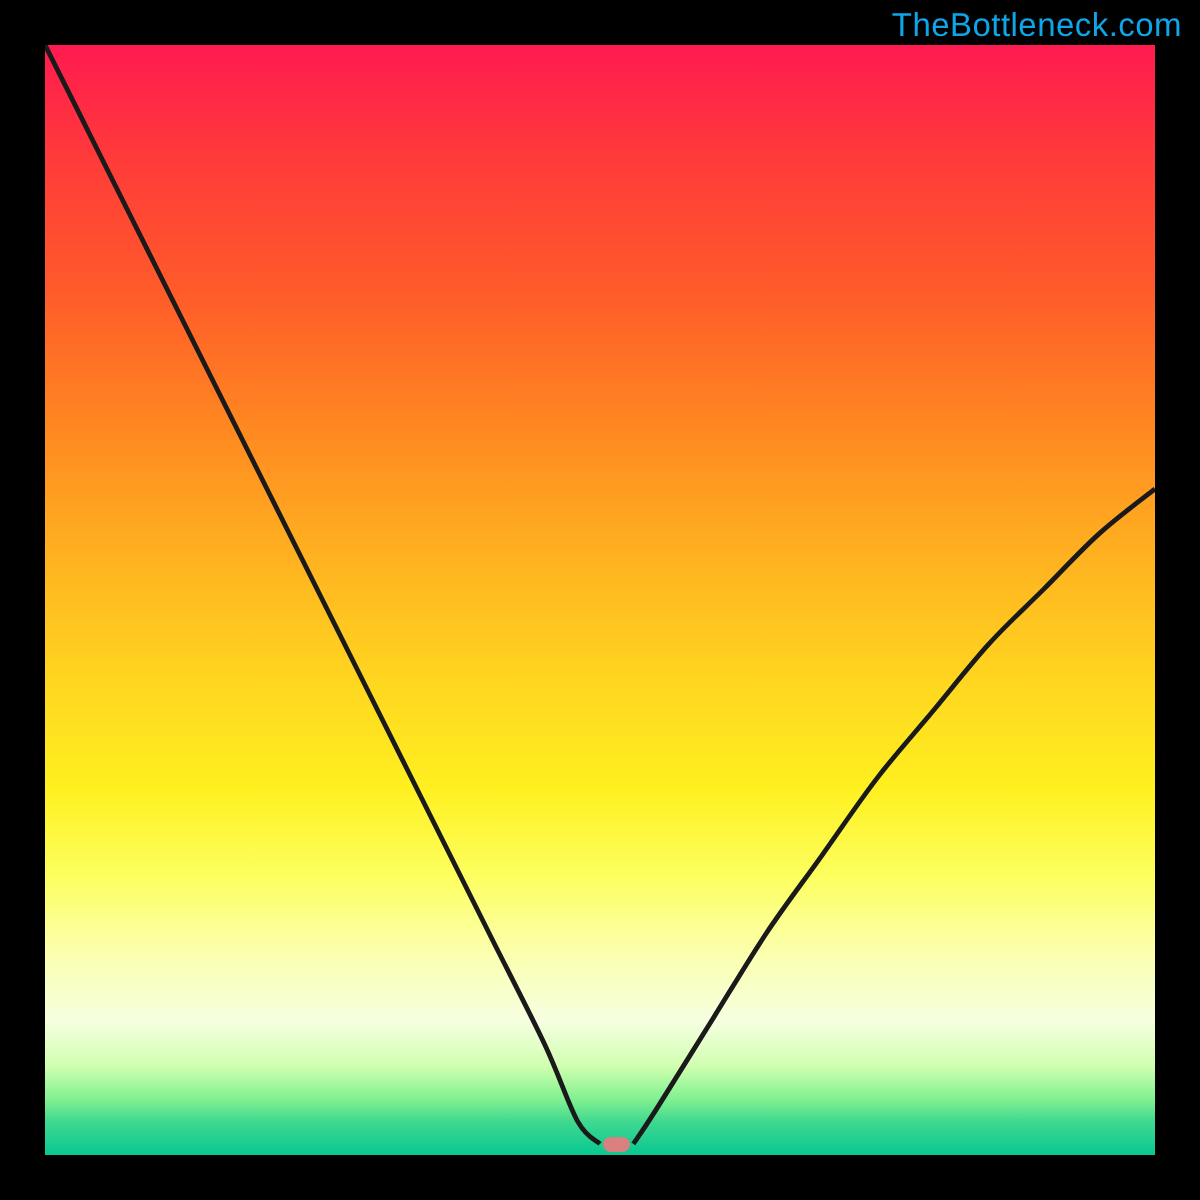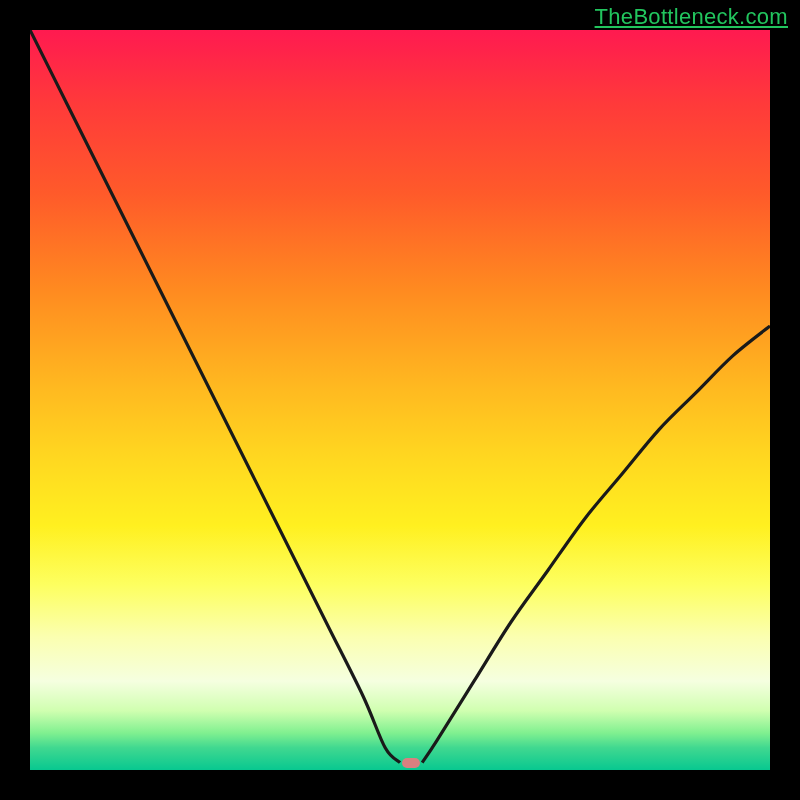--- a/index.html
+++ b/index.html
@@ -50,26 +50,25 @@
     position: absolute;
     width: 18px;
     height: 10px;
     border-radius: 5px;
     background: #d98080;
   }
   .watermark {
     position: absolute;
     top: 4px;
     right: 12px;
-    color: #22c55e;
+    color: #0ea5e9;
     font-family: Arial, Helvetica, sans-serif;
     font-size: 22px;
     letter-spacing: 0.3px;
     user-select: none;
-    text-decoration: underline;
   }
 </style>
 </head>
 <body>
 
 <div class="stage">
 
   <div class="plot-area">
     <svg class="curve" viewBox="0 0 740 740" preserveAspectRatio="none">
       <path d="M 0.0 0.0 C 6.2 12.3, 24.7 49.3, 37.0 74.0 C 49.3 98.7, 61.7 123.3, 74.0 148.0 C 86.3 172.7, 98.7 197.3, 111.0 222.0 C 123.3 246.7, 135.7 271.3, 148.0 296.0 C 160.3 320.7, 172.7 345.3, 185.0 370.0 C 197.3 394.7, 209.7 419.3, 222.0 444.0 C 234.3 468.7, 246.7 493.3, 259.0 518.0 C 271.3 542.7, 283.7 567.3, 296.0 592.0 C 308.3 616.7, 323.1 645.0, 333.0 666.0 C 342.9 687.0, 349.0 706.7, 355.2 717.8 C 361.4 728.9, 367.5 730.1, 370.0 732.6" fill="none" stroke="#1a1a1a" stroke-width="3.2"></path>

